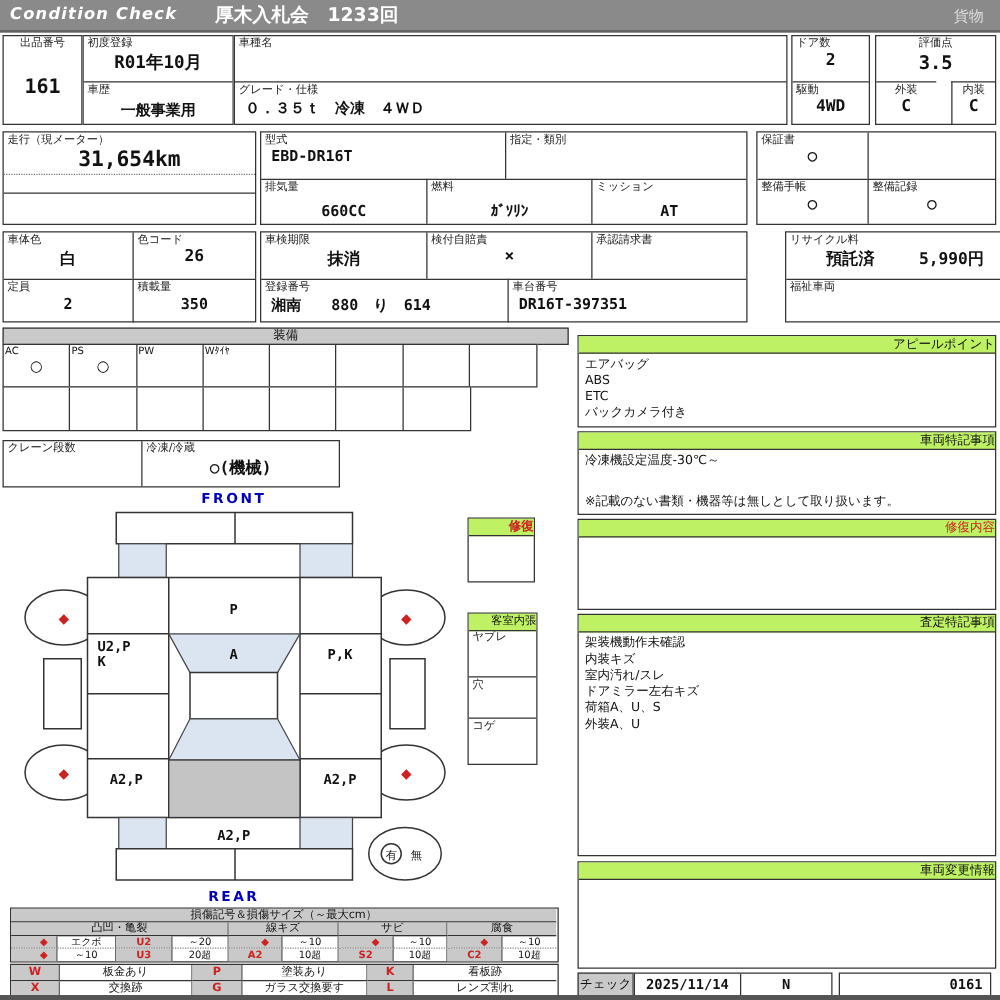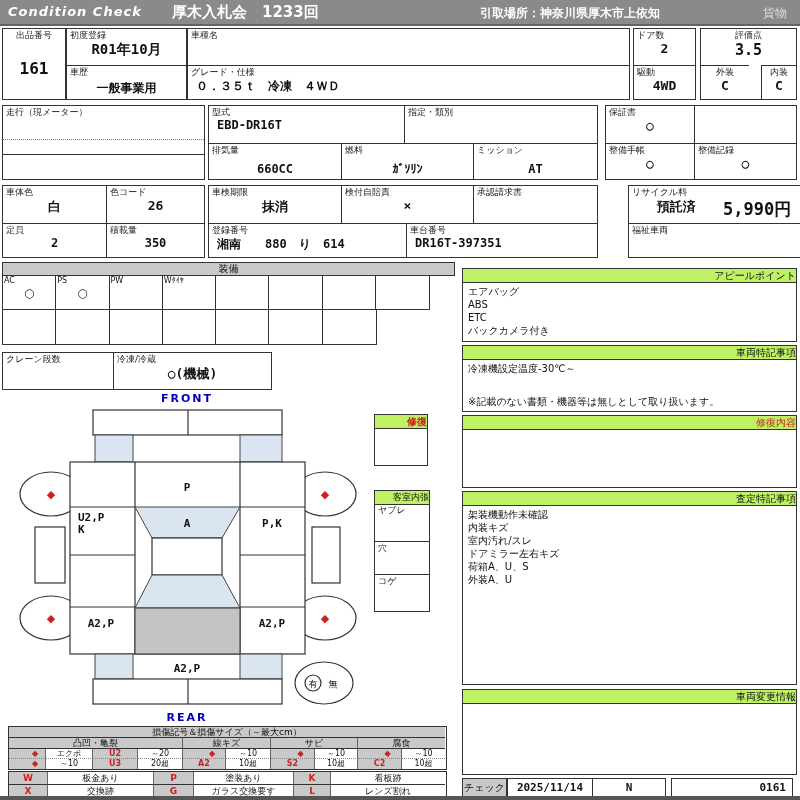--- a/index.html
+++ b/index.html
@@ -45,21 +45,20 @@
   .dmd{fill:#cc2222;font-size:11px;}
   .svg-dir{fill:#0000bb;font:bold 11px "DejaVu Sans",sans-serif;letter-spacing:2px;}
   .smalltxt{font-size:9px;fill:#111;}
 </style>
 </head>
 <body>
 
 <div class="banner">
   <span style="left:8px;top:4px;font-style:italic;font-weight:bold;color:#fff;font-size:13px;letter-spacing:1px;">Condition  Check</span>
   <span style="left:172px;top:3px;color:#fff;font-weight:bold;font-size:15px;">厚木入札会　1233回</span>
-  <span style="left:480px;top:5px;color:#fff;font-weight:bold;font-size:12px;">引取場所：神奈川県厚木市上依知</span>
   <span style="left:763px;top:5px;color:#ddd;font-size:12px;">貨物</span>
 </div>
 
 <div class="box" style="left:2px;top:28px;width:64px;height:72px;">
   <div class="lbl" style="text-align:center;">出品番号</div>
   <div class="val" style="font-size:16px;margin-top:18px;">161</div>
 </div>
 <div class="box" style="left:66px;top:28px;width:121px;height:72px;">
   <div class="cell" style="left:0;top:0;right:0;height:36px;">
     <div class="lbl">初度登録</div>
@@ -100,20 +99,21 @@
     <div class="val" style="font-size:13px;">C</div>
   </div>
   <div class="cell bt bl" style="left:48px;top:36px;right:0;height:35px;margin-left:12px;">
     <div class="lbl" style="text-align:center;">内装</div>
     <div class="val" style="font-size:13px;">C</div>
   </div>
 </div>
 
 <div class="box" style="left:2px;top:105px;width:203px;height:75px;">
   <div class="lbl">走行（現メーター）</div>
+  <div class="val" style="font-size:17px;">31,654km</div>
   <div class="cell" style="left:0;right:0;top:33px;border-bottom:1px dotted #777;"></div>
   <div class="cell" style="left:0;right:0;top:48px;border-bottom:1px solid #333;"></div>
 </div>
 <div class="box" style="left:208px;top:105px;width:390px;height:75px;">
   <div class="cell" style="left:0;top:0;width:195px;height:37px;">
     <div class="lbl">型式</div>
     <div class="val vl" style="font-size:12px;">EBD-DR16T</div>
   </div>
   <div class="cell bl" style="left:195px;top:0;right:0;height:37px;">
     <div class="lbl">指定・類別</div>
@@ -186,21 +186,21 @@
   <div class="cell bt bl" style="left:197px;top:37px;right:0;height:35px;">
     <div class="lbl">車台番号</div>
     <div class="val vl" style="font-size:12px;">DR16T-397351</div>
   </div>
 </div>
 <div class="box" style="left:628px;top:185px;width:192px;height:73px;">
   <div class="cell" style="left:0;top:0;right:0;height:37px;">
     <div class="lbl">リサイクル料</div>
     <div style="display:flex;justify-content:space-around;padding:0 14px;">
       <span class="val" style="font-size:13px;">預託済</span>
-      <span class="val" style="font-size:17px;">5,990円</span>
+      <span class="val" style="font-size:13px;">5,990円</span>
     </div>
   </div>
   <div class="cell bt" style="left:0;top:37px;right:0;height:35px;">
     <div class="lbl">福祉車両</div>
     <div class="val"></div>
   </div>
 </div>
 
 <div class="box" style="left:2px;top:262px;width:453px;height:14px;background:#c9c9c9;">
   <div style="font-size:10px;line-height:12px;text-align:center;">装備</div>

